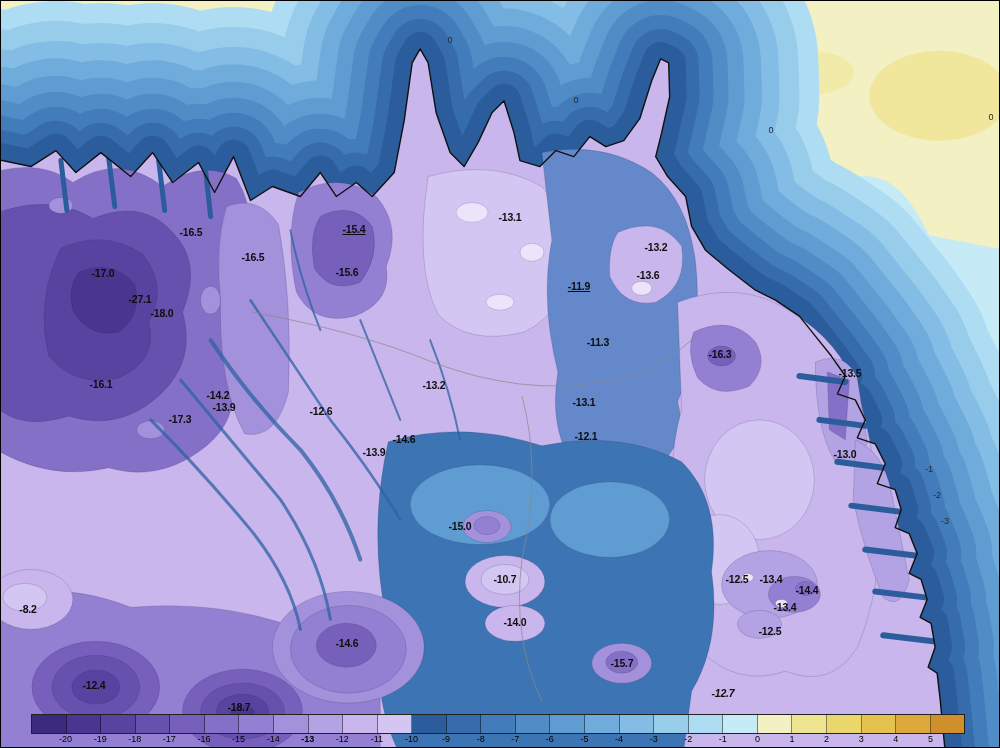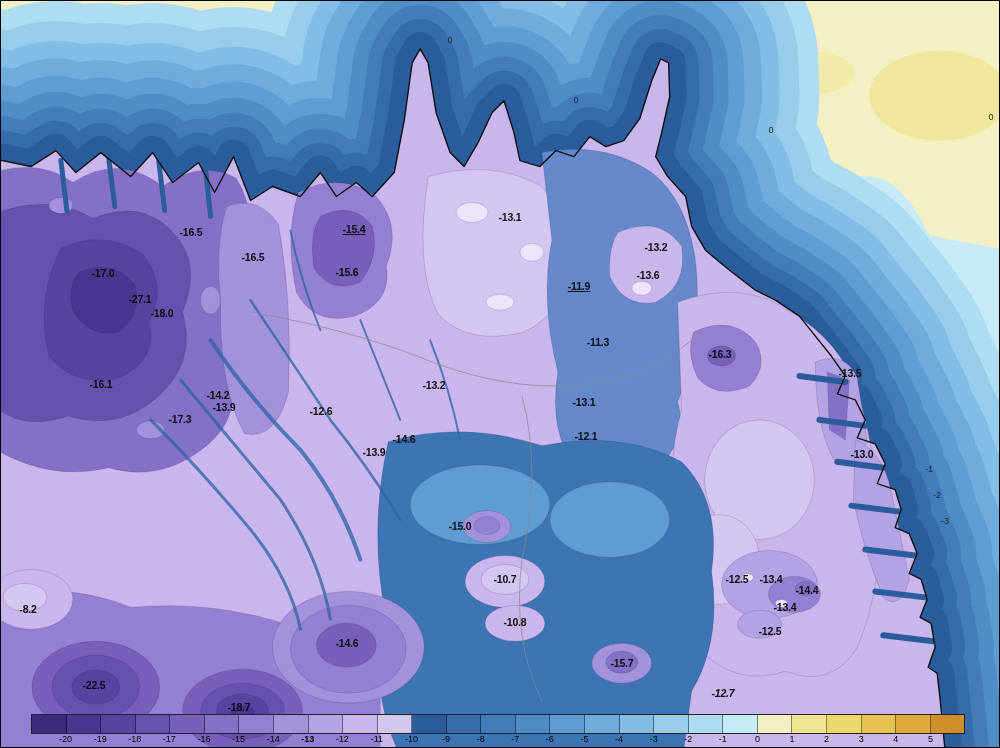--- a/index.html
+++ b/index.html
@@ -183,33 +183,33 @@
       <div class="temp-label" style="left: 373px; top: 451px;">-13.9</div>
       <div class="temp-label" style="left: 509px; top: 216px;">-13.1</div>
       <div class="temp-label" style="left: 578px; top: 285px; text-decoration: underline;">-11.9</div>
       <div class="temp-label" style="left: 597px; top: 341px;">-11.3</div>
       <div class="temp-label" style="left: 655px; top: 246px;">-13.2</div>
       <div class="temp-label" style="left: 647px; top: 274px;">-13.6</div>
       <div class="temp-label" style="left: 583px; top: 401px;">-13.1</div>
       <div class="temp-label" style="left: 585px; top: 435px;">-12.1</div>
       <div class="temp-label" style="left: 719px; top: 353px;">-16.3</div>
       <div class="temp-label" style="left: 849px; top: 372px;">-13.5</div>
-      <div class="temp-label" style="left: 844px; top: 453px; margin-left: 17px;">-13.0</div>
+      <div class="temp-label" style="left: 844px; top: 453px;">-13.0</div>
       <div class="temp-label" style="left: 459px; top: 525px;">-15.0</div>
       <div class="temp-label" style="left: 504px; top: 578px;">-10.7</div>
-      <div class="temp-label" style="left: 514px; top: 621px;">-10.8</div>
+      <div class="temp-label" style="left: 514px; top: 621px;">-14.0</div>
       <div class="temp-label" style="left: 736px; top: 578px;">-12.5</div>
       <div class="temp-label" style="left: 770px; top: 578px;">-13.4</div>
       <div class="temp-label" style="left: 806px; top: 589px;">-14.4</div>
       <div class="temp-label" style="left: 784px; top: 606px;">-13.4</div>
       <div class="temp-label" style="left: 769px; top: 630px;">-12.5</div>
       <div class="temp-label" style="left: 621px; top: 662px;">-15.7</div>
       <div class="temp-label" style="left: 346px; top: 642px;">-14.6</div>
       <div class="temp-label" style="left: 27px; top: 608px;">-8.2</div>
-      <div class="temp-label" style="left: 93px; top: 684px;">-22.5</div>
+      <div class="temp-label" style="left: 93px; top: 684px;">-12.4</div>
       <div class="temp-label" style="left: 238px; top: 706px;">-18.7</div>
       <div class="temp-label" style="left: 722px; top: 692px; font-style: italic;">-12.7</div>
       <div class="contour-label" style="left: 449px; top: 39px;">0</div>
       <div class="contour-label" style="left: 575px; top: 99px;">0</div>
       <div class="contour-label" style="left: 770px; top: 129px;">0</div>
       <div class="contour-label" style="left: 990px; top: 116px;">0</div>
       <div class="contour-label" style="left: 928px; top: 468px;">-1</div>
       <div class="contour-label" style="left: 936px; top: 494px;">-2</div>
       <div class="contour-label" style="left: 944px; top: 520px;">-3</div>
     </div>

